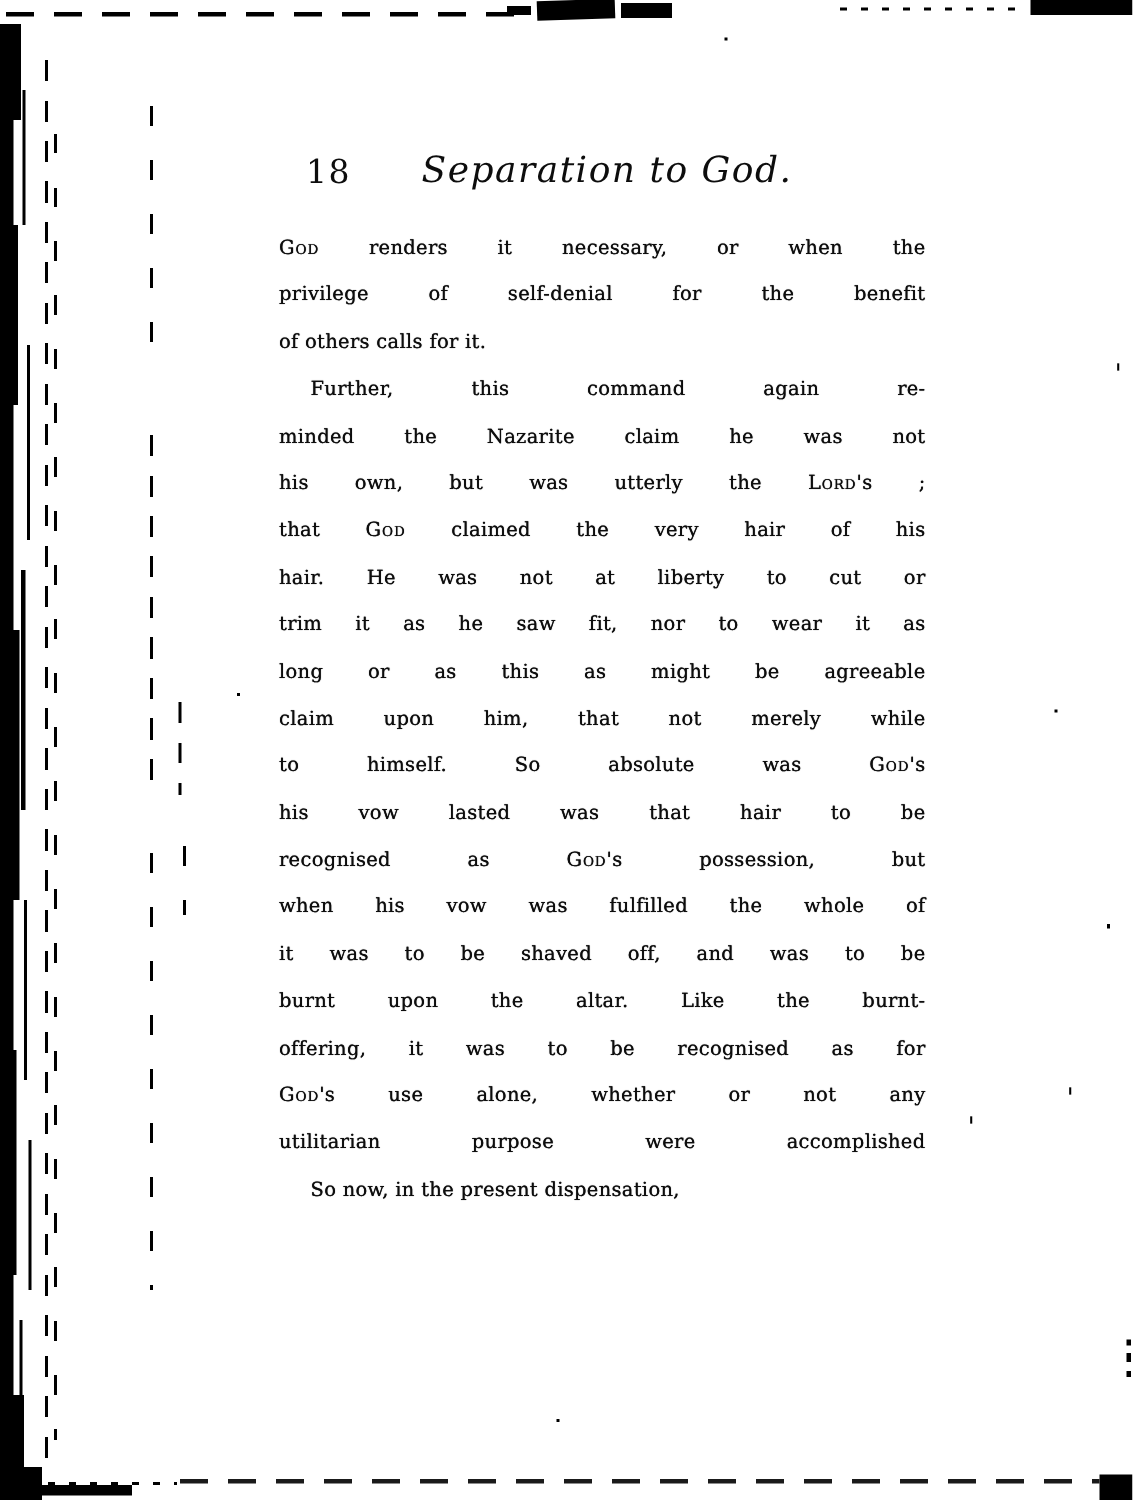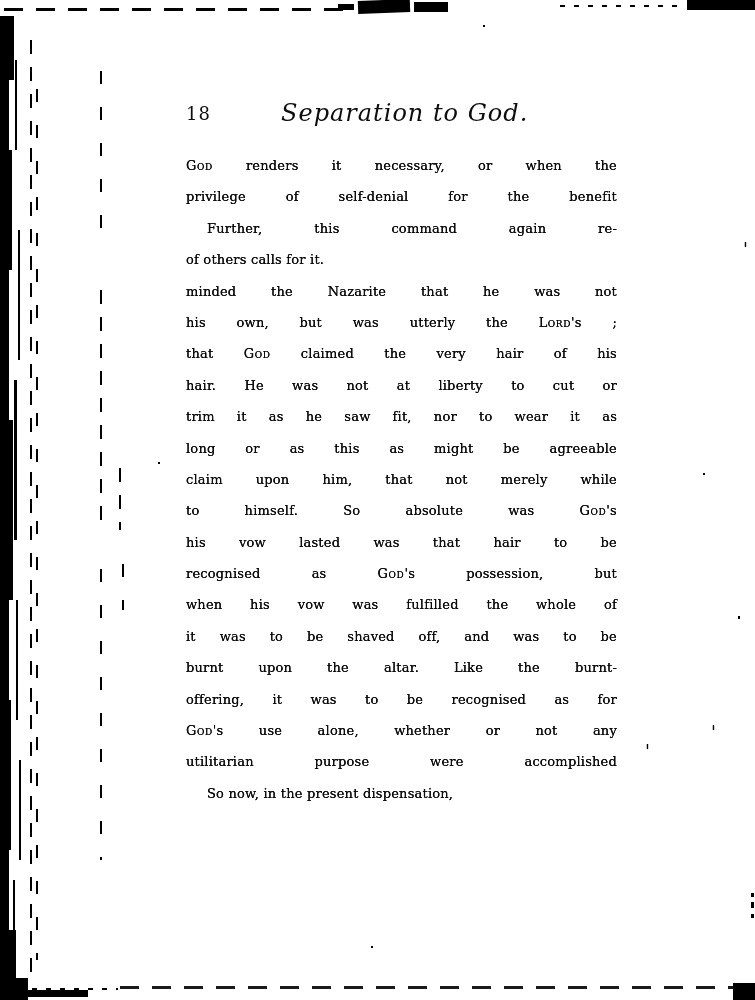--- a/index.html
+++ b/index.html
@@ -8,22 +8,22 @@
     background: #ffffff;
     position: relative;
     overflow: hidden;
     font-family: "DejaVu Serif", serif;
     color: #0d0d0d;
   }
   .page { position: absolute; inset: 0; }
 
   
   .page-number {
-    position: absolute; left: 186px; top: 103px;
-    font-size: 18px; letter-spacing: 1px;
+    position: absolute; left: 204px; top: 103px;
+    font-size: 22px; letter-spacing: 1px;
     font-variant-numeric: oldstyle-nums;
   }
   .running-title {
     position: absolute; left: 281px; top: 99px;
     font-size: 24px; font-style: italic; letter-spacing: 1px;
     white-space: nowrap;
     text-align: center;
   }
 
   
@@ -61,23 +61,23 @@
 <body>
 
 <div class="page">
 
   <div class="page-number">18</div>
   <div class="running-title">Separation to God.</div>
 
   <div class="text-block">
       <div class="line just"><span class="sc">God</span> renders it necessary, or when the</div>
       <div class="line just">privilege of self-denial for the benefit</div>
+      <div class="line">of others calls for it.</div>
       <div class="line just indent">Further, this command again re-</div>
-      <div class="line">of others calls for it.</div>
-      <div class="line just">minded the Nazarite that he was not</div>
+      <div class="line just">minded the Nazarite claim he was not</div>
       <div class="line just">his own, but was utterly the <span class="sc">Lord</span>'s ;</div>
       <div class="line just">that <span class="sc">God</span> claimed the very hair of his</div>
       <div class="line just">hair.  He was not at liberty to cut or</div>
       <div class="line just">trim it as he saw fit, nor to wear it as</div>
       <div class="line just">long or as this as might be agreeable</div>
       <div class="line just">claim upon him, that not merely while</div>
       <div class="line just">to himself.  So absolute was <span class="sc">God</span>'s</div>
       <div class="line just">his vow lasted was that hair to be</div>
       <div class="line just">recognised as <span class="sc">God</span>'s possession, but</div>
       <div class="line just">when his vow was fulfilled the whole of</div>

